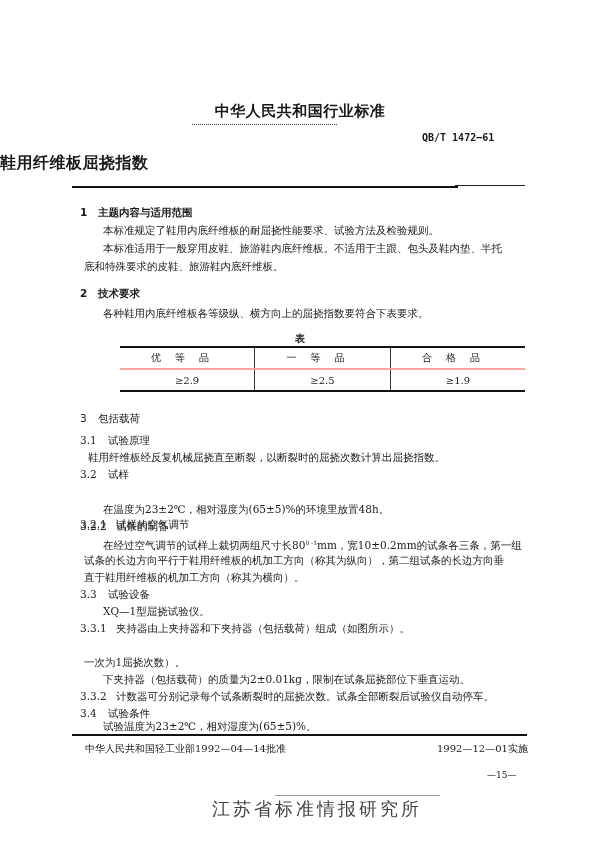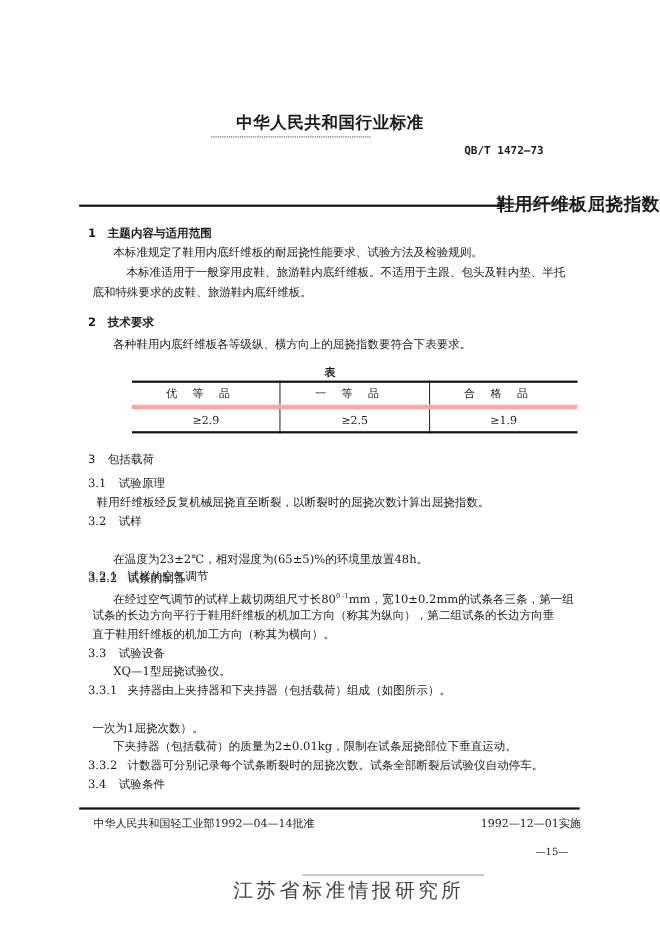--- a/index.html
+++ b/index.html
@@ -15,22 +15,22 @@
     }
     .org-underline {
       position: absolute; top: 124px; left: 192px; width: 145px; height: 1px;
       border-top: 1px dotted #444;
     }
     .std-code {
       position: absolute; top: 132px; left: 422px;
       font-family: "DejaVu Sans Mono", monospace; font-size: 10px; font-weight: bold;
     }
     .doc-title {
-      position: absolute; top: 153px; left: 0; width: 600px; text-align: right;
-      font-family: "DejaVu Sans", sans-serif; font-weight: bold; font-size: 16px; letter-spacing: 0.5px; margin-top: 23px;
+      position: absolute; top: 153px; left: 0; width: 600px; text-align: left;
+      font-family: "DejaVu Sans", sans-serif; font-weight: bold; font-size: 16px; letter-spacing: 0.5px;
     }
     .rule-top {
       position: absolute; top: 186px; left: 72px; width: 386px; height: 0;
       border-top: 2px solid #111;
     }
     .rule-top-thin {
       position: absolute; top: 185px; left: 455px; width: 70px; height: 0;
       border-top: 1px solid #222;
     }
     .text { position: absolute; font-size: 10.5px; line-height: 16px; white-space: nowrap; }
@@ -41,21 +41,21 @@
 
     .table-caption {
       position: absolute; top: 332px; left: 0; width: 600px; text-align: center;
       font-family: "DejaVu Sans", sans-serif; font-weight: bold; font-size: 10px;
     }
     table.req {
       position: absolute; top: 346px; left: 120px; width: 405px;
       border-collapse: collapse; font-size: 10px;
     }
     table.req th, table.req td { text-align: center; height: 20px; padding: 0; font-weight: normal; }
-    table.req thead tr { border-top: 2px solid #111; border-bottom: 4px solid #fca5a5; }
+    table.req thead tr { border-top: 2px solid #111; border-bottom: 2px solid #fca5a5; }
     table.req tbody tr { border-bottom: 2px solid #111; }
     table.req th + th, table.req td + td { border-left: 1px solid #333; }
     table.req th { letter-spacing: 14px; }
 
     .rule-bottom {
       position: absolute; top: 734px; left: 72px; width: 455px; height: 0;
       border-top: 2px solid #111;
     }
     .footer-left { position: absolute; top: 742px; left: 85px; font-size: 10px; }
     .footer-right { position: absolute; top: 742px; left: 437px; font-size: 10px; }
@@ -69,30 +69,30 @@
     }
     sup.tol { font-size: 6px; vertical-align: 4px; }
   </style>
 </head>
 <body>
 
 <div class="page">
 
   <div class="std-org">中华人民共和国行业标准</div>
   <div class="org-underline"></div>
-  <div class="std-code">QB/T 1472—73</div>
+  <div class="std-code">QB/T 1472—61</div>
   <div class="doc-title">鞋用纤维板屈挠指数</div>
   <div class="rule-top"></div>
   <div class="rule-top-thin"></div>
 
   <div class="text h" style="top:204px; left:80px;">
     <span class="num">1</span><span>主题内容与适用范围</span>
   </div>
   <div class="text" style="top:222px; left:103px;">本标准规定了鞋用内底纤维板的耐屈挠性能要求、试验方法及检验规则。</div>
-  <div class="text" style="top:240px; left:115px;text-align:right;">本标准适用于一般穿用皮鞋、旅游鞋内底纤维板。不适用于主跟、包头及鞋内垫、半托</div>
+  <div class="text" style="top:240px; left:103px;text-align:right;">本标准适用于一般穿用皮鞋、旅游鞋内底纤维板。不适用于主跟、包头及鞋内垫、半托</div>
   <div class="text" style="top:258px; left:84px;">底和特殊要求的皮鞋、旅游鞋内底纤维板。</div>
 
   <div class="text h" style="top:285px; left:80px;">
     <span class="num">2</span><span>技术要求</span>
   </div>
   <div class="text" style="top:305px; left:103px;">各种鞋用内底纤维板各等级纵、横方向上的屈挠指数要符合下表要求。</div>
 
   <div class="table-caption">表</div>
   <table class="req">
     <thead>
@@ -149,20 +149,21 @@
   <div class="text" style="top:654px; left:84px;">一次为1屈挠次数）。</div>
   <div class="text" style="top:671px; left:103px;">下夹持器（包括载荷）的质量为2±0.01kg，限制在试条屈挠部位下垂直运动。</div>
 
   <div class="text" style="top:688px; left:80px;">
     <span class="num-subsub">3.3.2</span><span>计数器可分别记录每个试条断裂时的屈挠次数。试条全部断裂后试验仪自动停车。</span>
   </div>
 
   <div class="text" style="top:705px; left:80px;">
     <span class="num-sub">3.4</span><span>试验条件</span>
   </div>
+  <div class="text" style="top:718px; left:103px;">试验温度为23±2℃，相对湿度为(65±5)%。</div>
 
   <div class="rule-bottom"></div>
   <div class="footer-left">中华人民共和国轻工业部1992—04—14批准</div>
   <div class="footer-right">1992—12—01实施</div>
   <div class="page-num">—15—</div>
 
   <div class="stamp-line"></div>
   <div class="stamp">江苏省标准情报研究所</div>
 </div>
 

